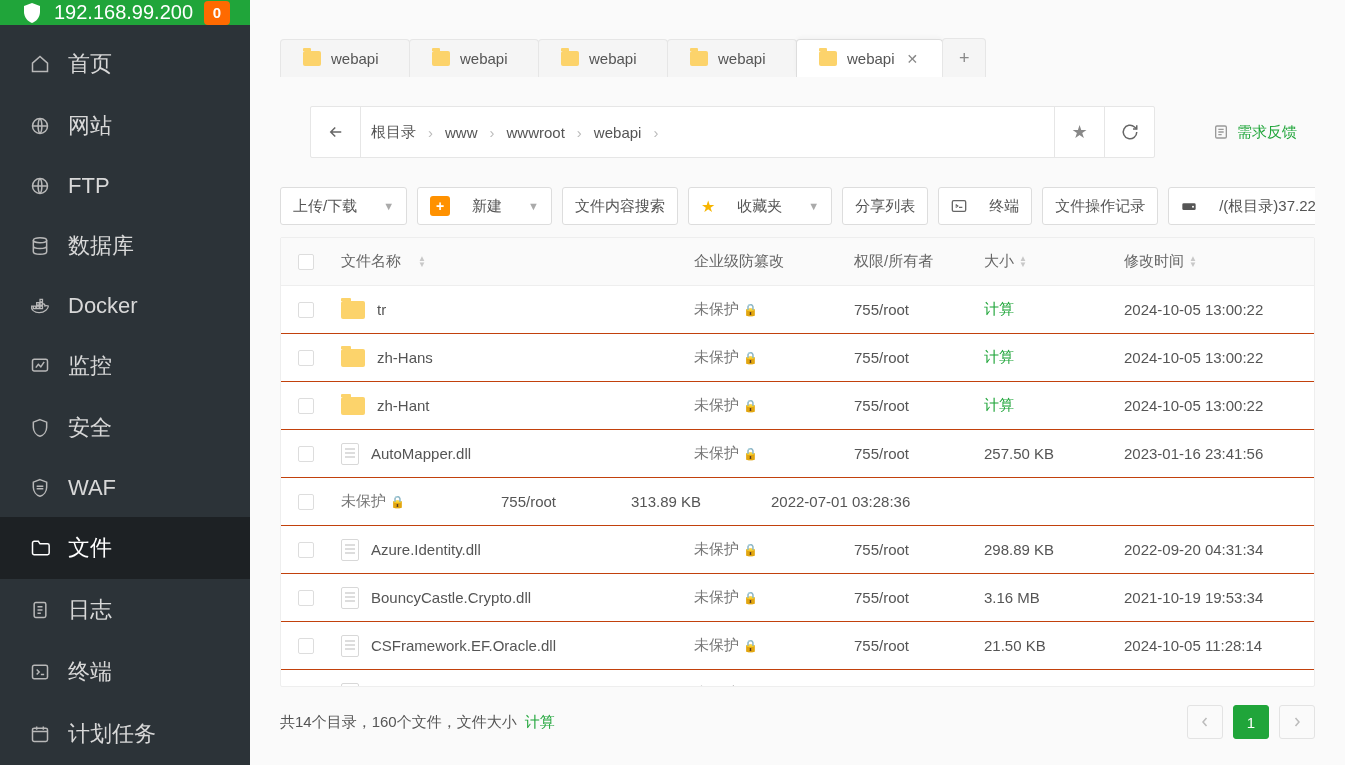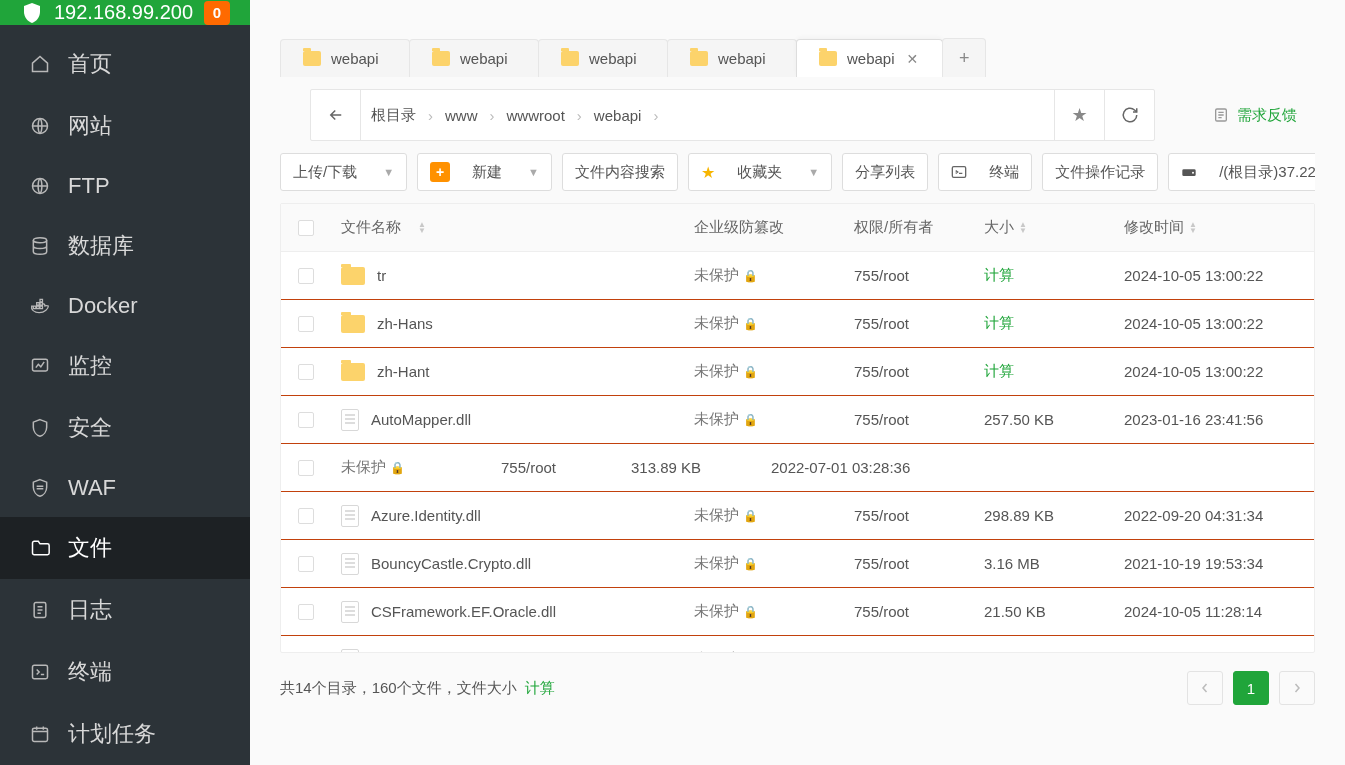--- a/index.html
+++ b/index.html
@@ -28,21 +28,21 @@
 .tabs-wrap { padding: 38px 0 0 30px; background: #fafafa; }
 .tabs { display: flex; align-items: flex-end; }
 .tab { display: flex; align-items: center; gap: 10px; padding: 10px 22px; border: 1px solid #e6e6e6; margin-right: -1px; background: #f5f5f5; cursor: pointer; font-size: 15px; color: #555; border-top-left-radius: 4px; border-top-right-radius: 4px; border-bottom: none; min-width: 130px; }
 .tab .folder-ic { width: 18px; height: 15px; background: #fcd36b; border-radius: 2px; position: relative; }
 .tab .folder-ic::before { content: ""; position: absolute; top: -3px; left: 0; width: 8px; height: 3px; background: #fcd36b; border-radius: 1px 1px 0 0; }
 .tab.active { background: #fff; box-shadow: 0 -2px 4px rgba(0,0,0,0.03); border-color: #ddd; }
 .tab .close-x { margin-left: auto; color: #888; font-size: 14px; padding: 0 2px; }
 .tab-plus { width: 44px; height: 39px; display: flex; align-items: center; justify-content: center; border: 1px solid #e6e6e6; border-bottom: none; background: #f5f5f5; border-top-left-radius: 4px; border-top-right-radius: 4px; color: #888; font-size: 18px; cursor: pointer; }
 
 
-.path-row { margin: 0 30px; display: flex; align-items: stretch; border: 1px solid #e6e6e6; background: #fff; height: 52px; border-radius: 2px; }
+.path-row { margin: 17px 30px; display: flex; align-items: stretch; border: 1px solid #e6e6e6; background: #fff; height: 52px; border-radius: 2px; }
 .path-back { width: 50px; display: flex; align-items: center; justify-content: center; border-right: 1px solid #e6e6e6; cursor: pointer; color: #666; font-size: 18px; }
 .path-crumbs { display: flex; align-items: center; flex: 1; font-size: 15px; color: #555; padding: 0 10px; gap: 6px; overflow: hidden; }
 .crumb-sep { color: #bbb; padding: 0 6px; }
 .crumb { cursor: pointer; white-space: nowrap; }
 .path-star, .path-refresh { width: 50px; display: flex; align-items: center; justify-content: center; border-left: 1px solid #e6e6e6; color: #888; cursor: pointer; font-size: 18px; }
 .path-feedback { display: flex; align-items: center; gap: 8px; padding: 0 18px 0 18px; color: #20a53a; font-size: 15px; cursor: pointer; margin-left: 10px; }
 .path-feedback .fb-ic { color: #999; }
 
 
 .toolbar-bg { background: #fafafa; padding-top: 12px; }

